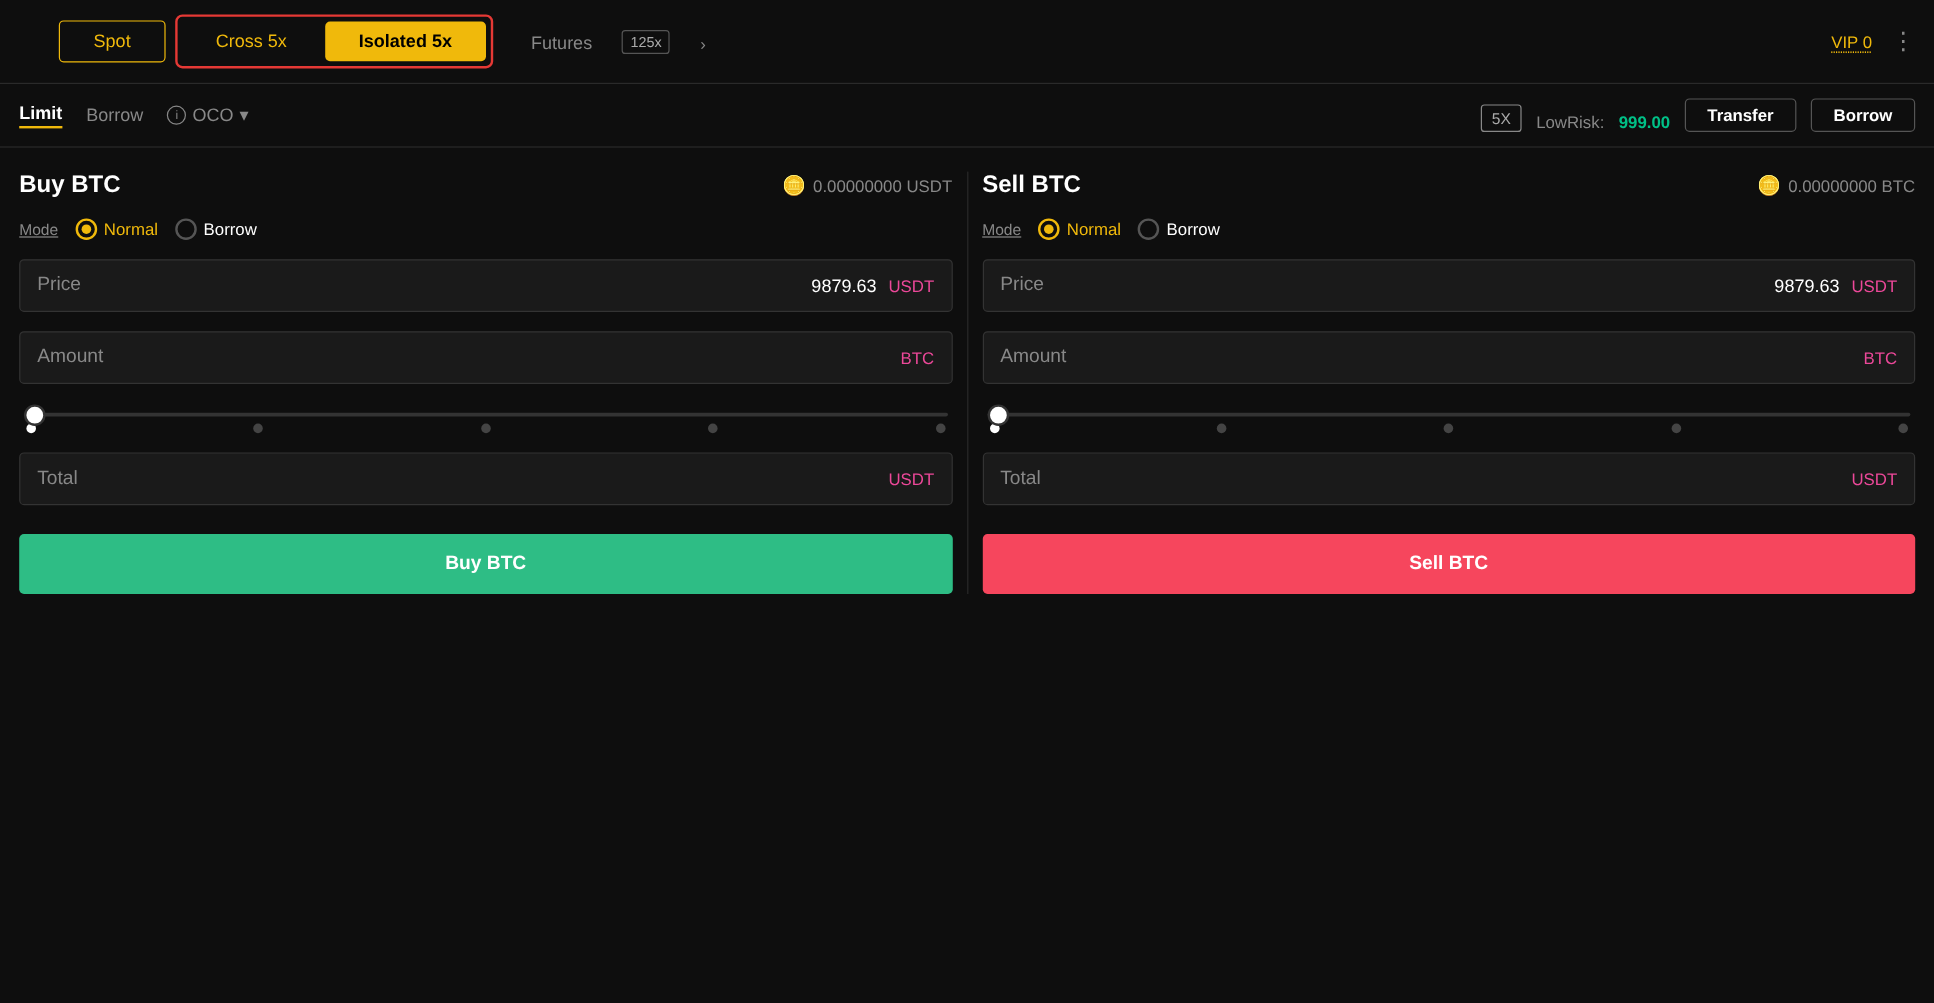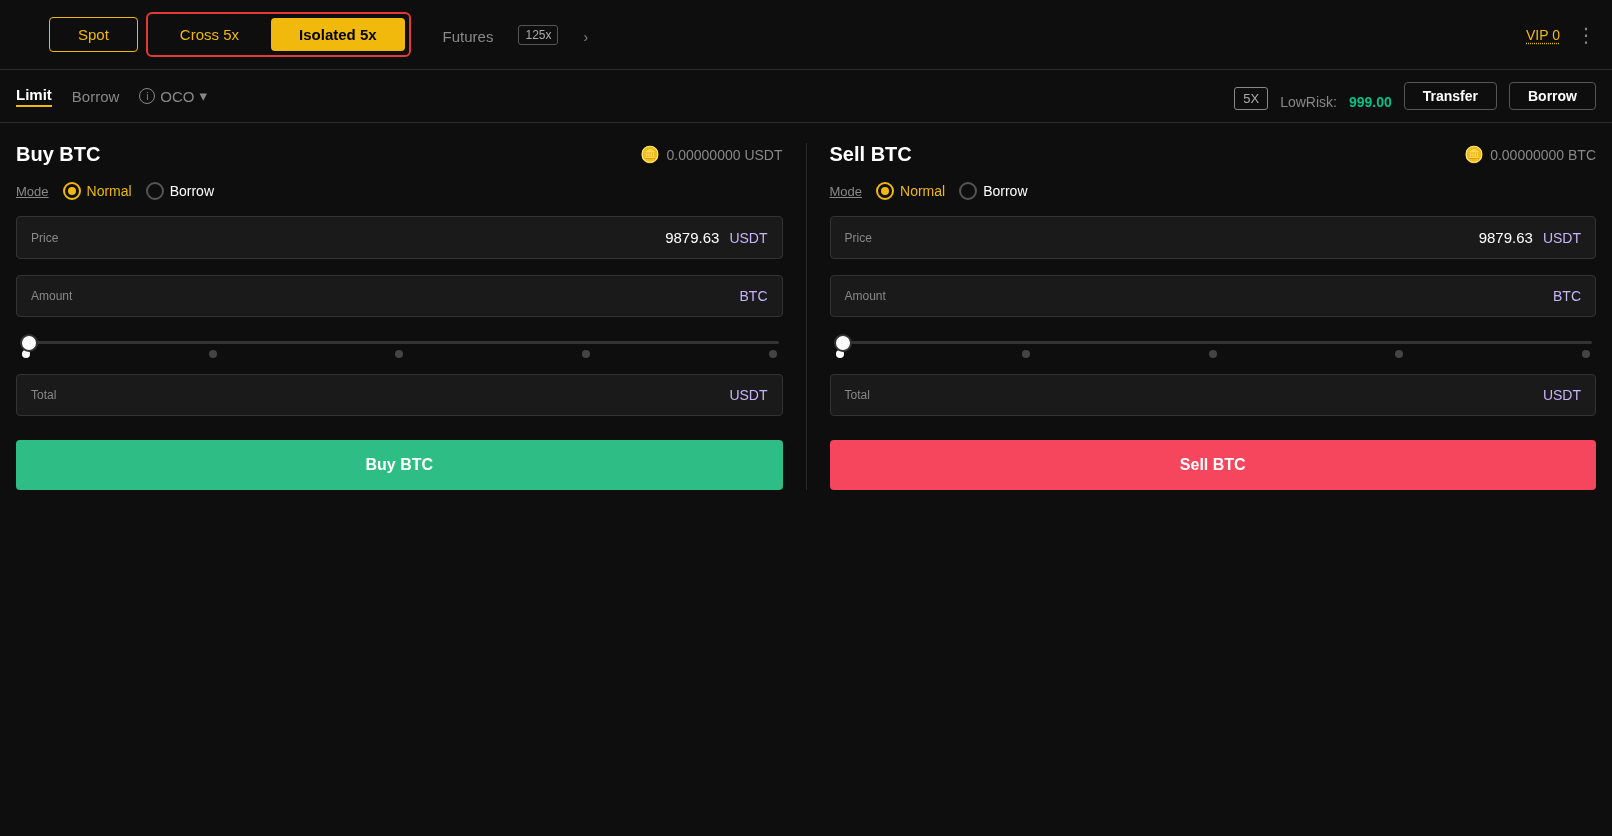--- a/index.html
+++ b/index.html
@@ -186,21 +186,21 @@
       padding: 5px 18px;
       border-radius: 4px;
       cursor: pointer;
       font-size: 14px;
       font-weight: 600;
     }
 
     .main-content {
       display: flex;
       padding: 20px 16px;
-      gap: 23px;
+      gap: 12px;
     }
 
     .side-panel {
       flex: 1;
       display: flex;
       flex-direction: column;
       gap: 16px;
     }
 
     .panel-header {
@@ -288,37 +288,37 @@
       border-radius: 4px;
       padding: 12px 14px;
       display: flex;
       align-items: center;
       justify-content: space-between;
       color: #888;
     }
 
     .input-left {
       color: #888;
-      font-size: 12px;
+      font-size: 16px;
     }
 
     .input-right {
       display: flex;
       align-items: center;
       gap: 10px;
     }
 
     .input-value {
       color: #fff;
       font-size: 15px;
       font-weight: 500;
     }
 
     .input-currency {
-      color: #c4b5fd;
+      color: #ec4899;
       font-size: 14px;
     }
 
     .slider-container {
       padding: 0 4px;
       position: relative;
     }
 
     .slider-track {
       height: 3px;

